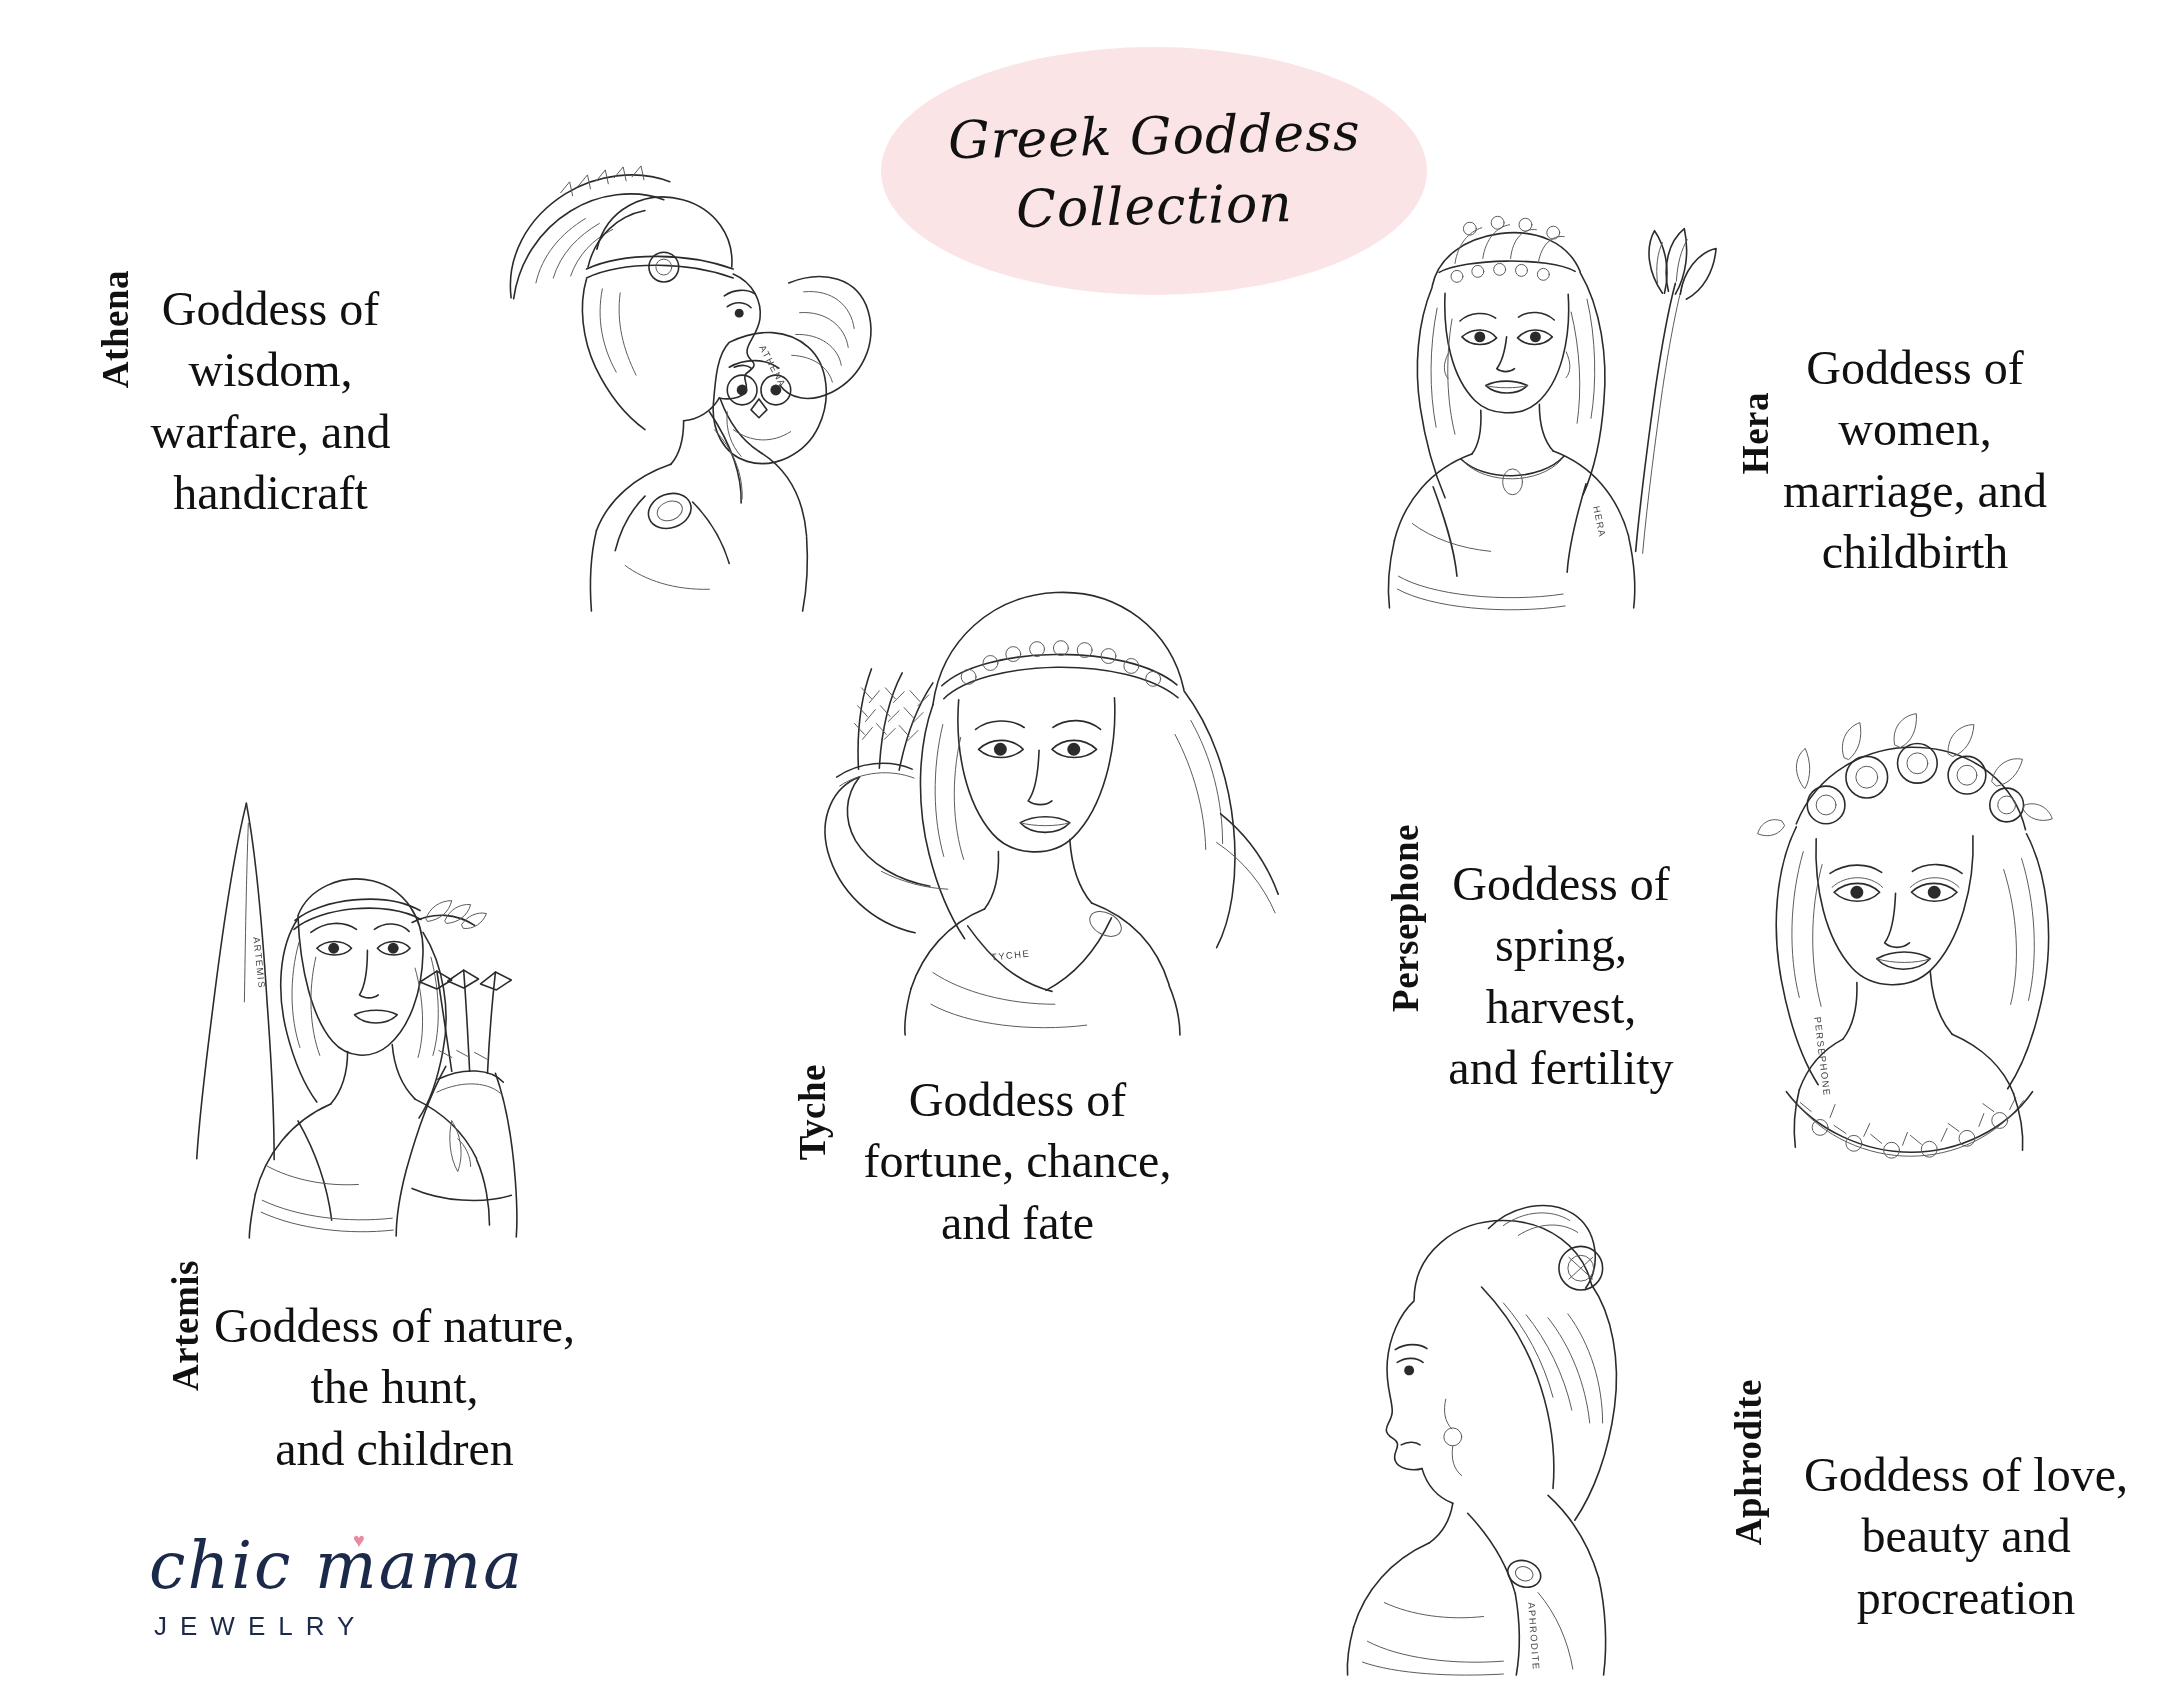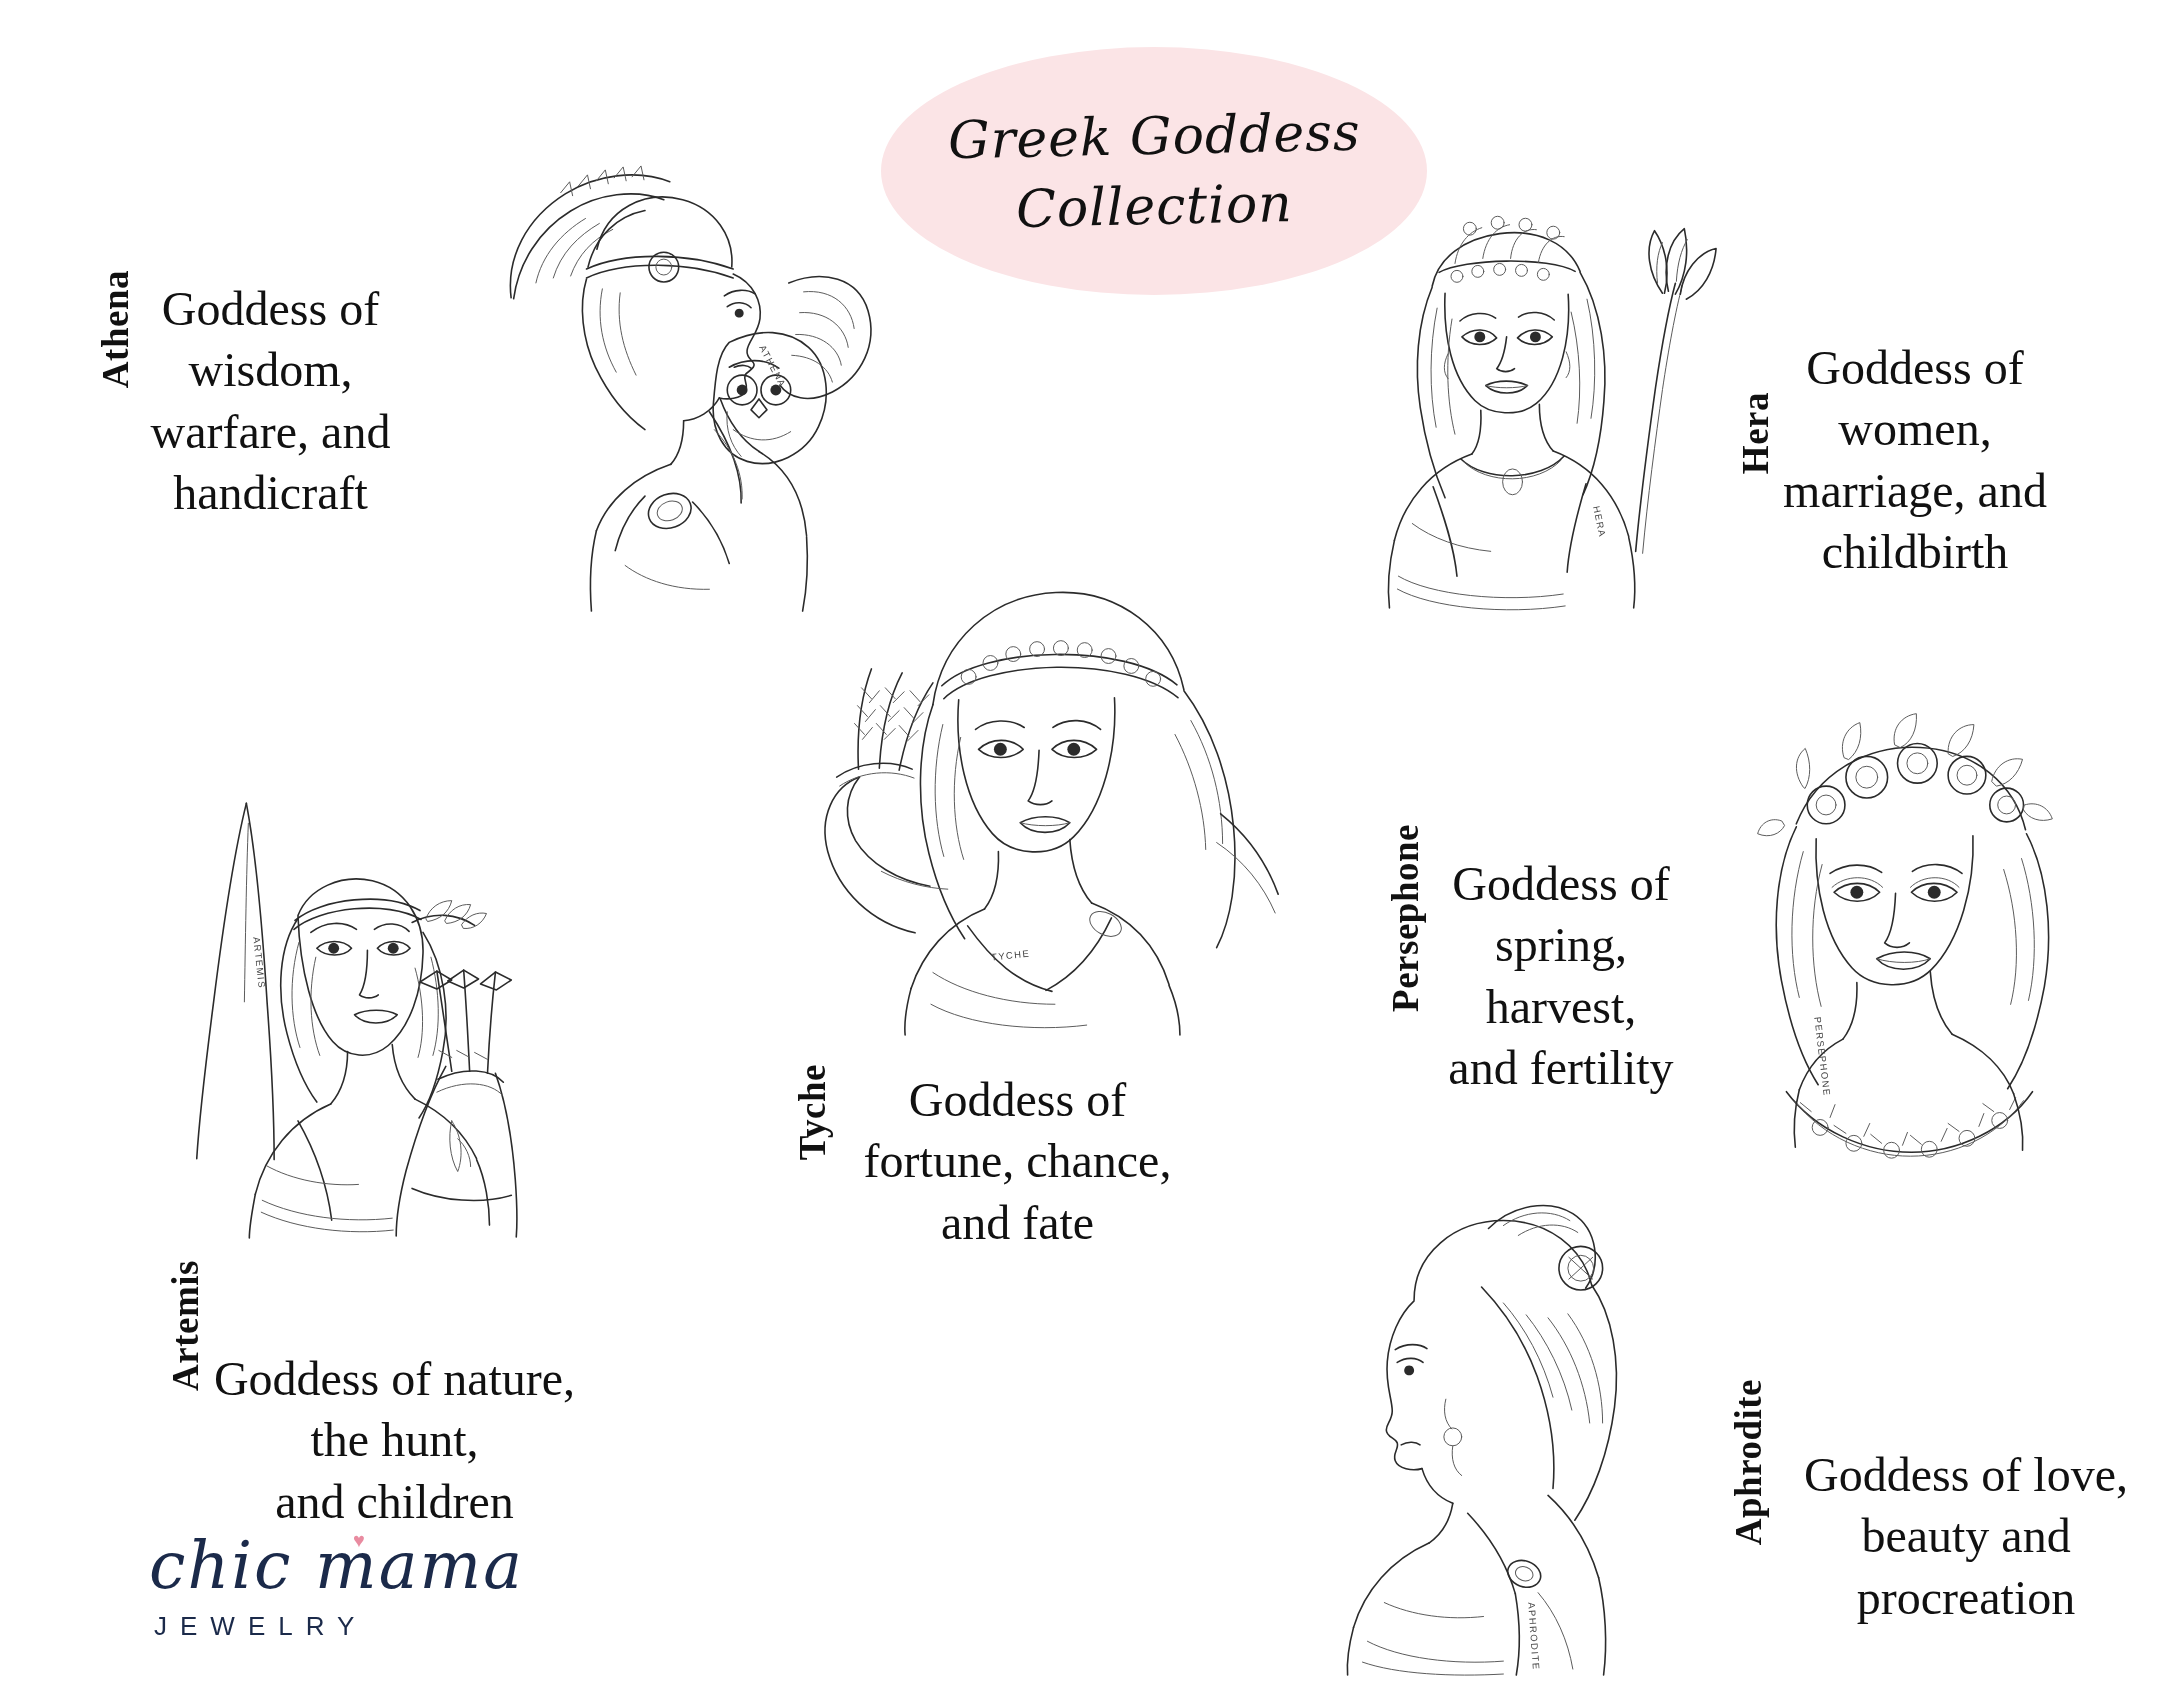--- a/index.html
+++ b/index.html
@@ -275,21 +275,21 @@
     <path class="ink" d="M700 250 C672 210 664 160 684 124 C706 156 716 204 704 250"></path>
     <path class="ink" d="M712 246 C700 196 712 146 744 120 C754 166 748 214 726 252"></path>
     <path class="ink" d="M736 252 C742 206 772 168 808 160 C804 206 782 244 748 262"></path>
     <path class="ink-thin" d="M690 230 C686 196 690 168 700 148"></path>
     <path class="ink-thin" d="M728 226 C730 190 738 162 750 142"></path>
     <text class="engrave" transform="translate(560,680) rotate(78)">HERA</text>
   </svg>
 </div>
 
 <div class="vname" style="left:164px; top:1260px;">Artemis</div>
-<div class="desc" style="left:206px; top:1348px; width:377px;">Goddess of nature,
+<div class="desc" style="left:206px; top:1295px; width:377px;">Goddess of nature,
 the hunt,
 and children</div>
 
 <div class="fig" style="left:134px; top:724px; width:447px; height:516px;">
   <svg viewBox="0 0 900 1040">
 
     <path class="ink" d="M226 160 C206 240 180 400 160 560 C142 700 130 810 126 876"></path>
     <path class="ink" d="M226 160 C242 244 258 404 268 564 C278 700 282 812 282 878"></path>
     <path class="ink-thin" d="M230 200 C226 300 224 440 222 560"></path>
 

